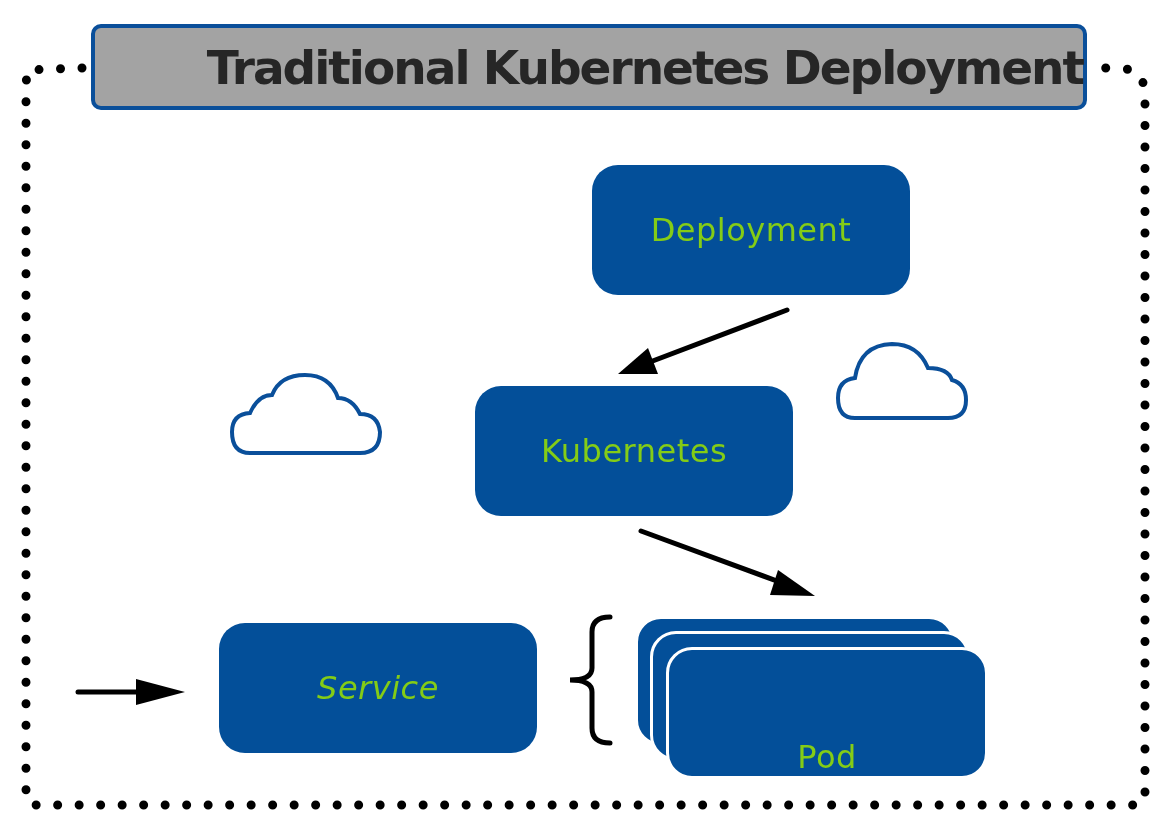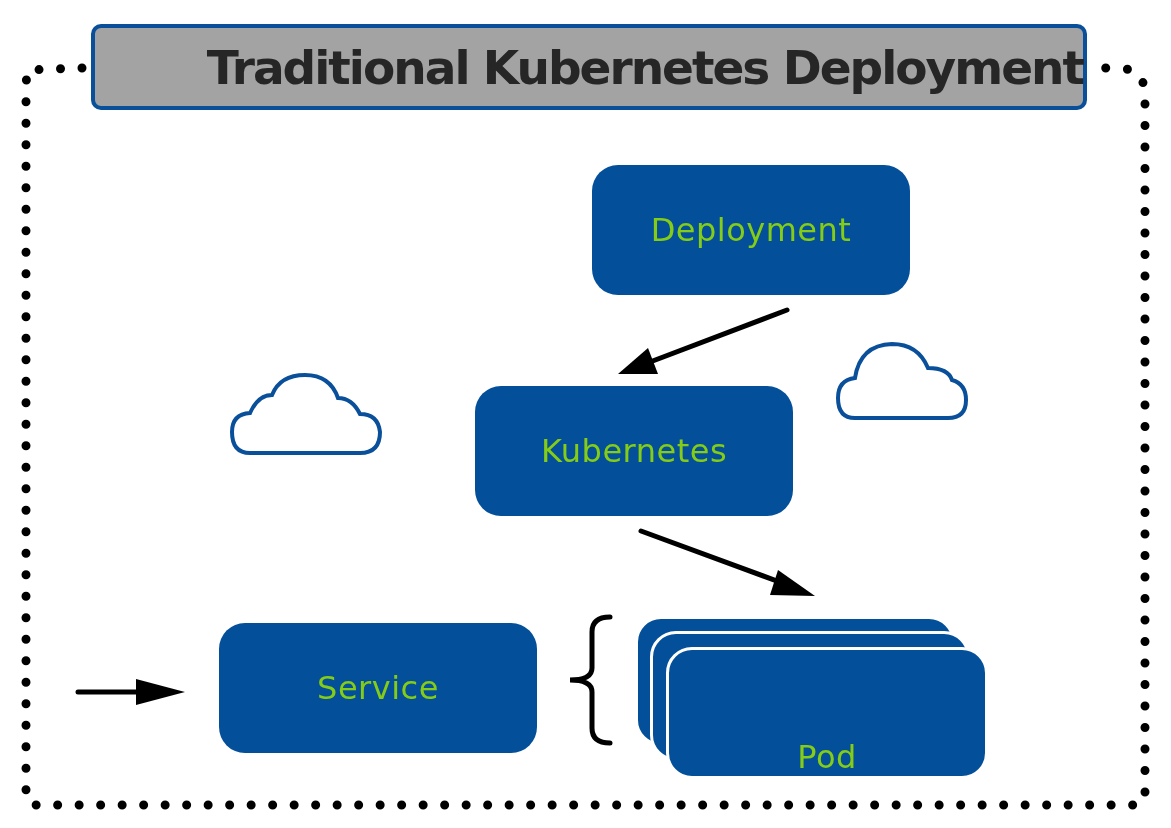--- a/index.html
+++ b/index.html
@@ -53,21 +53,21 @@
 </div>
 
 <div class="node" style="left:592px; top:165px; width:318px; height:130px;">
   <span>Deployment</span>
 </div>
 
 <div class="node" style="left:475px; top:386px; width:318px; height:130px;">
   <span>Kubernetes</span>
 </div>
 
-<div class="node" style="left:219px; top:623px; width:318px; height:130px;">
+<div class="node" style="left:219px; top:623px; width:318px; height:130px;font-style:italic;">
   <span>Service</span>
 </div>
 
 <div>
   <div class="pod-layer" style="left:635px; top:616px; width:320px; height:130px;"></div>
   <div class="pod-layer" style="left:650px; top:631px; width:320px; height:130px;"></div>
   <div class="node" style="left:666px; top:647px; width:322px; height:132px; border:3px solid #fff; box-sizing:border-box;align-items:flex-end;">
     <span>Pod</span>
   </div>
 </div>

